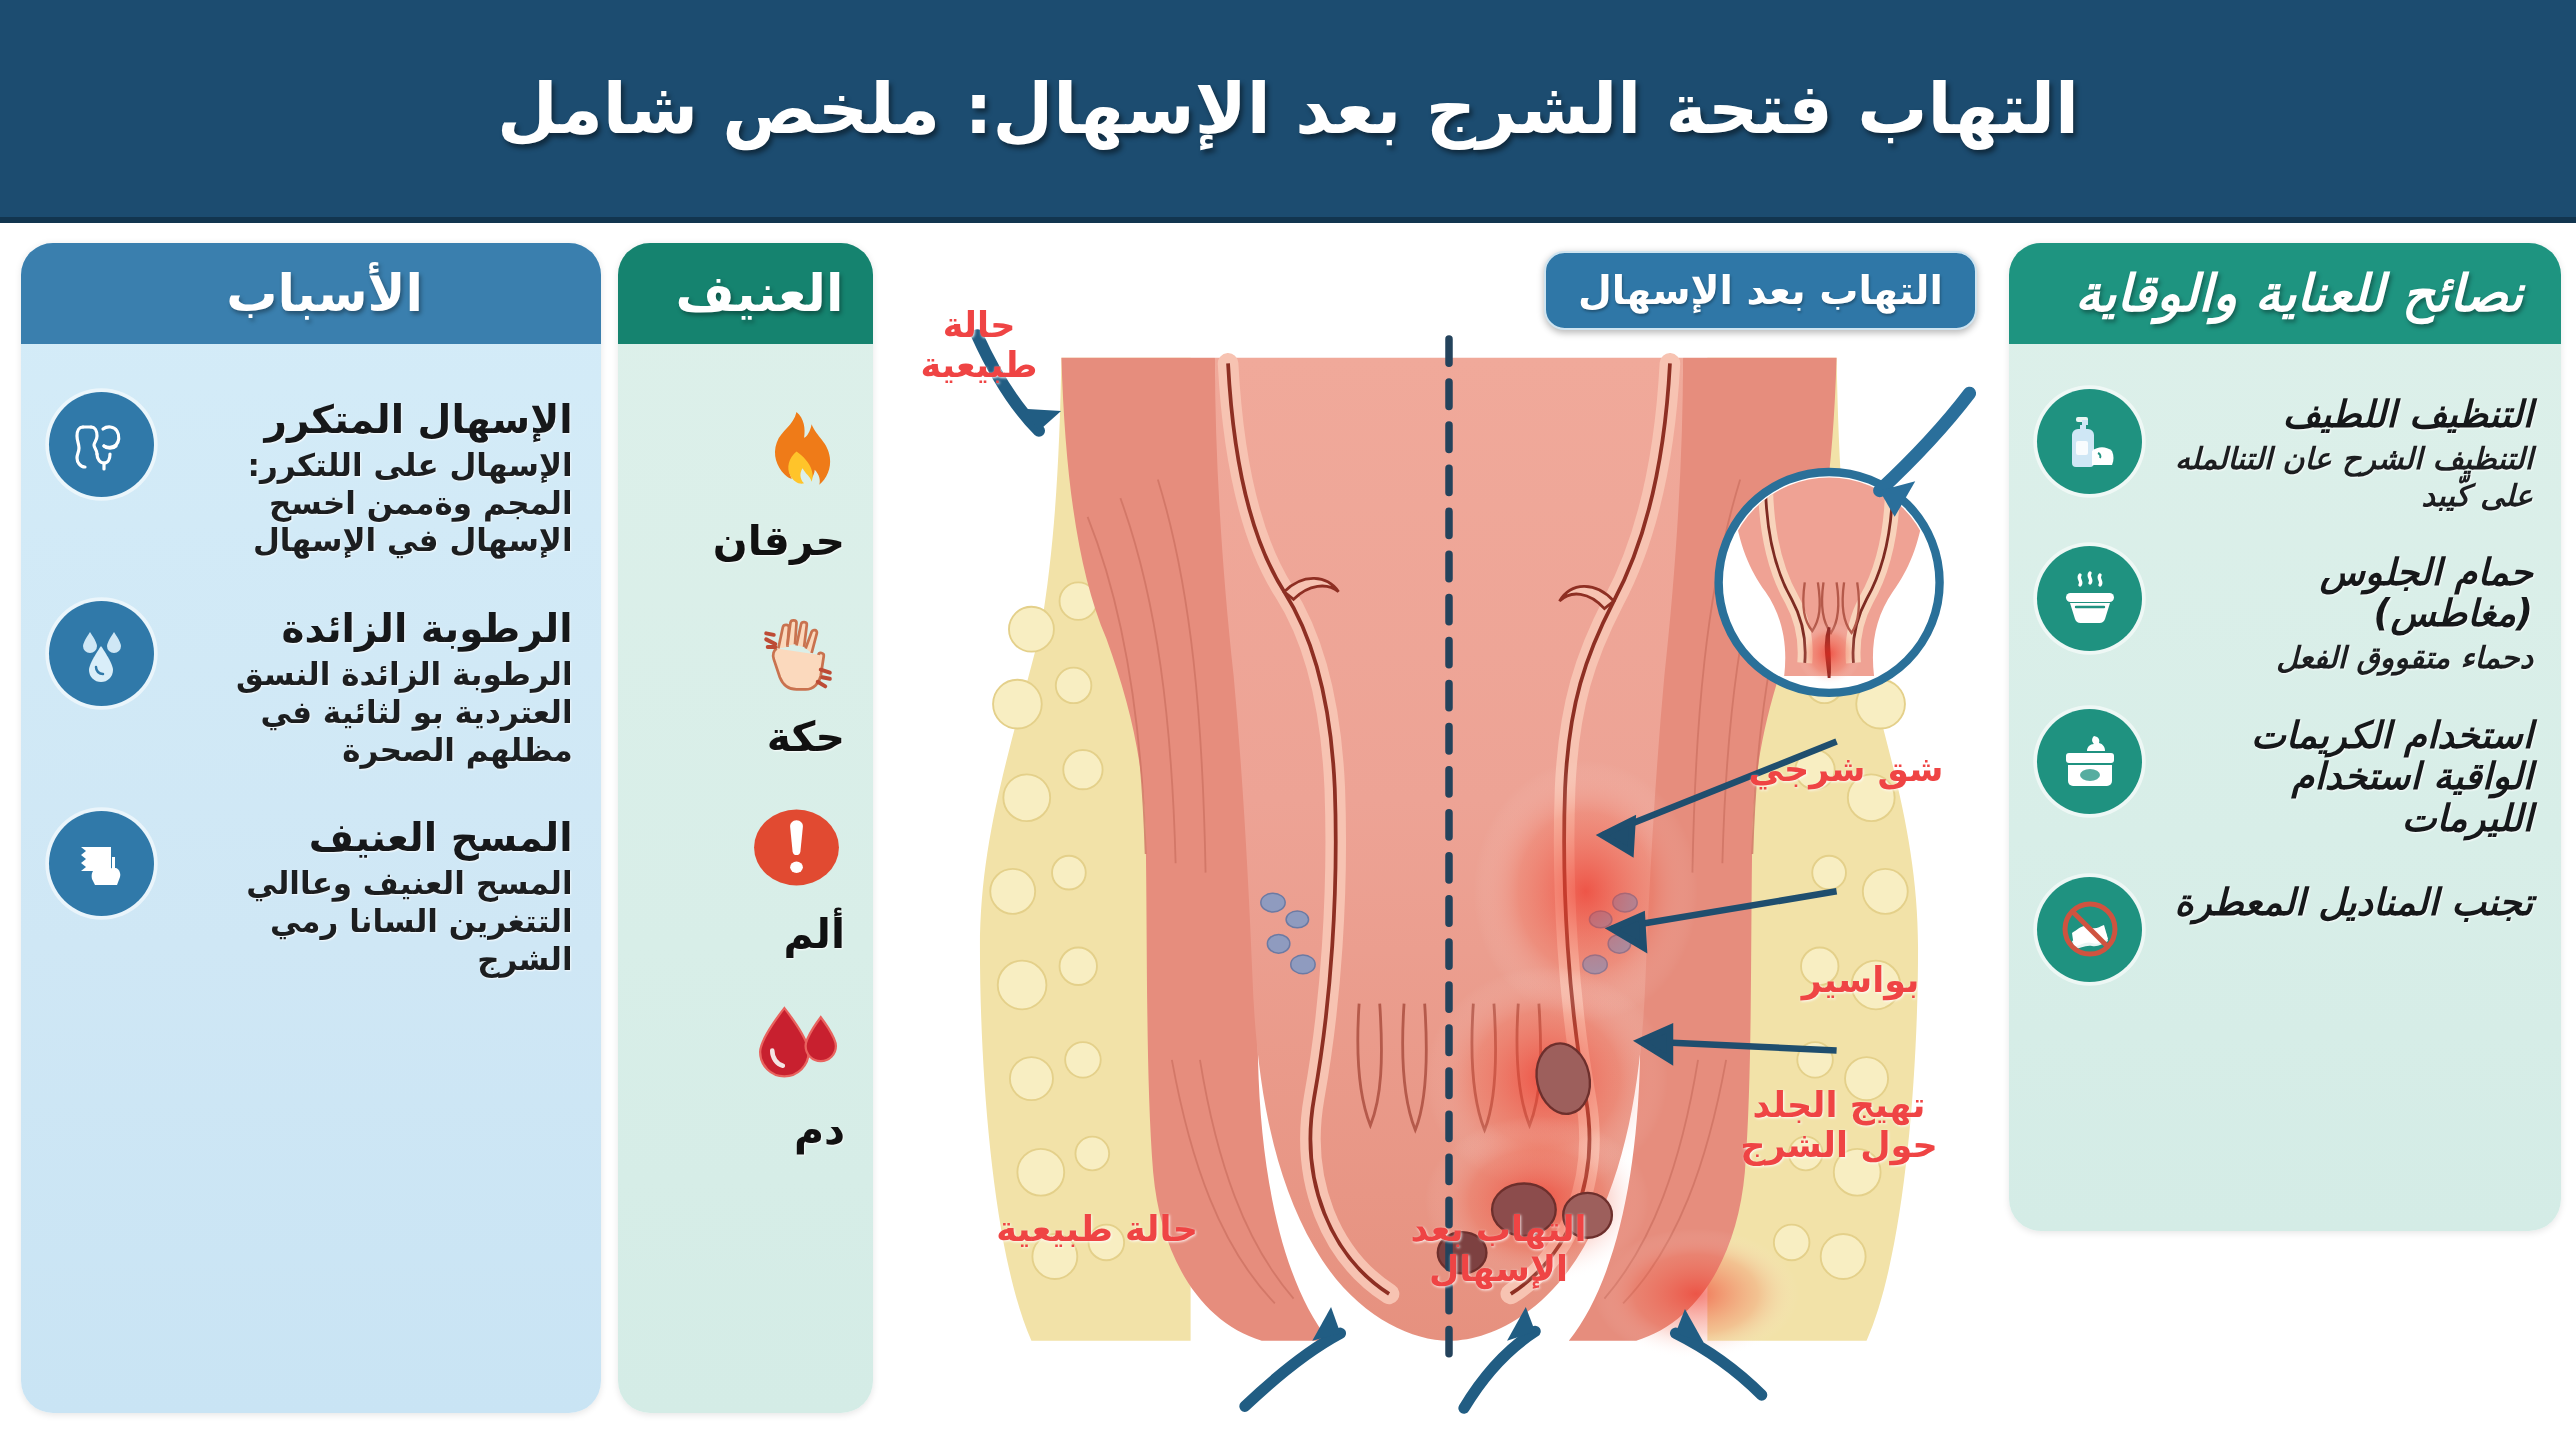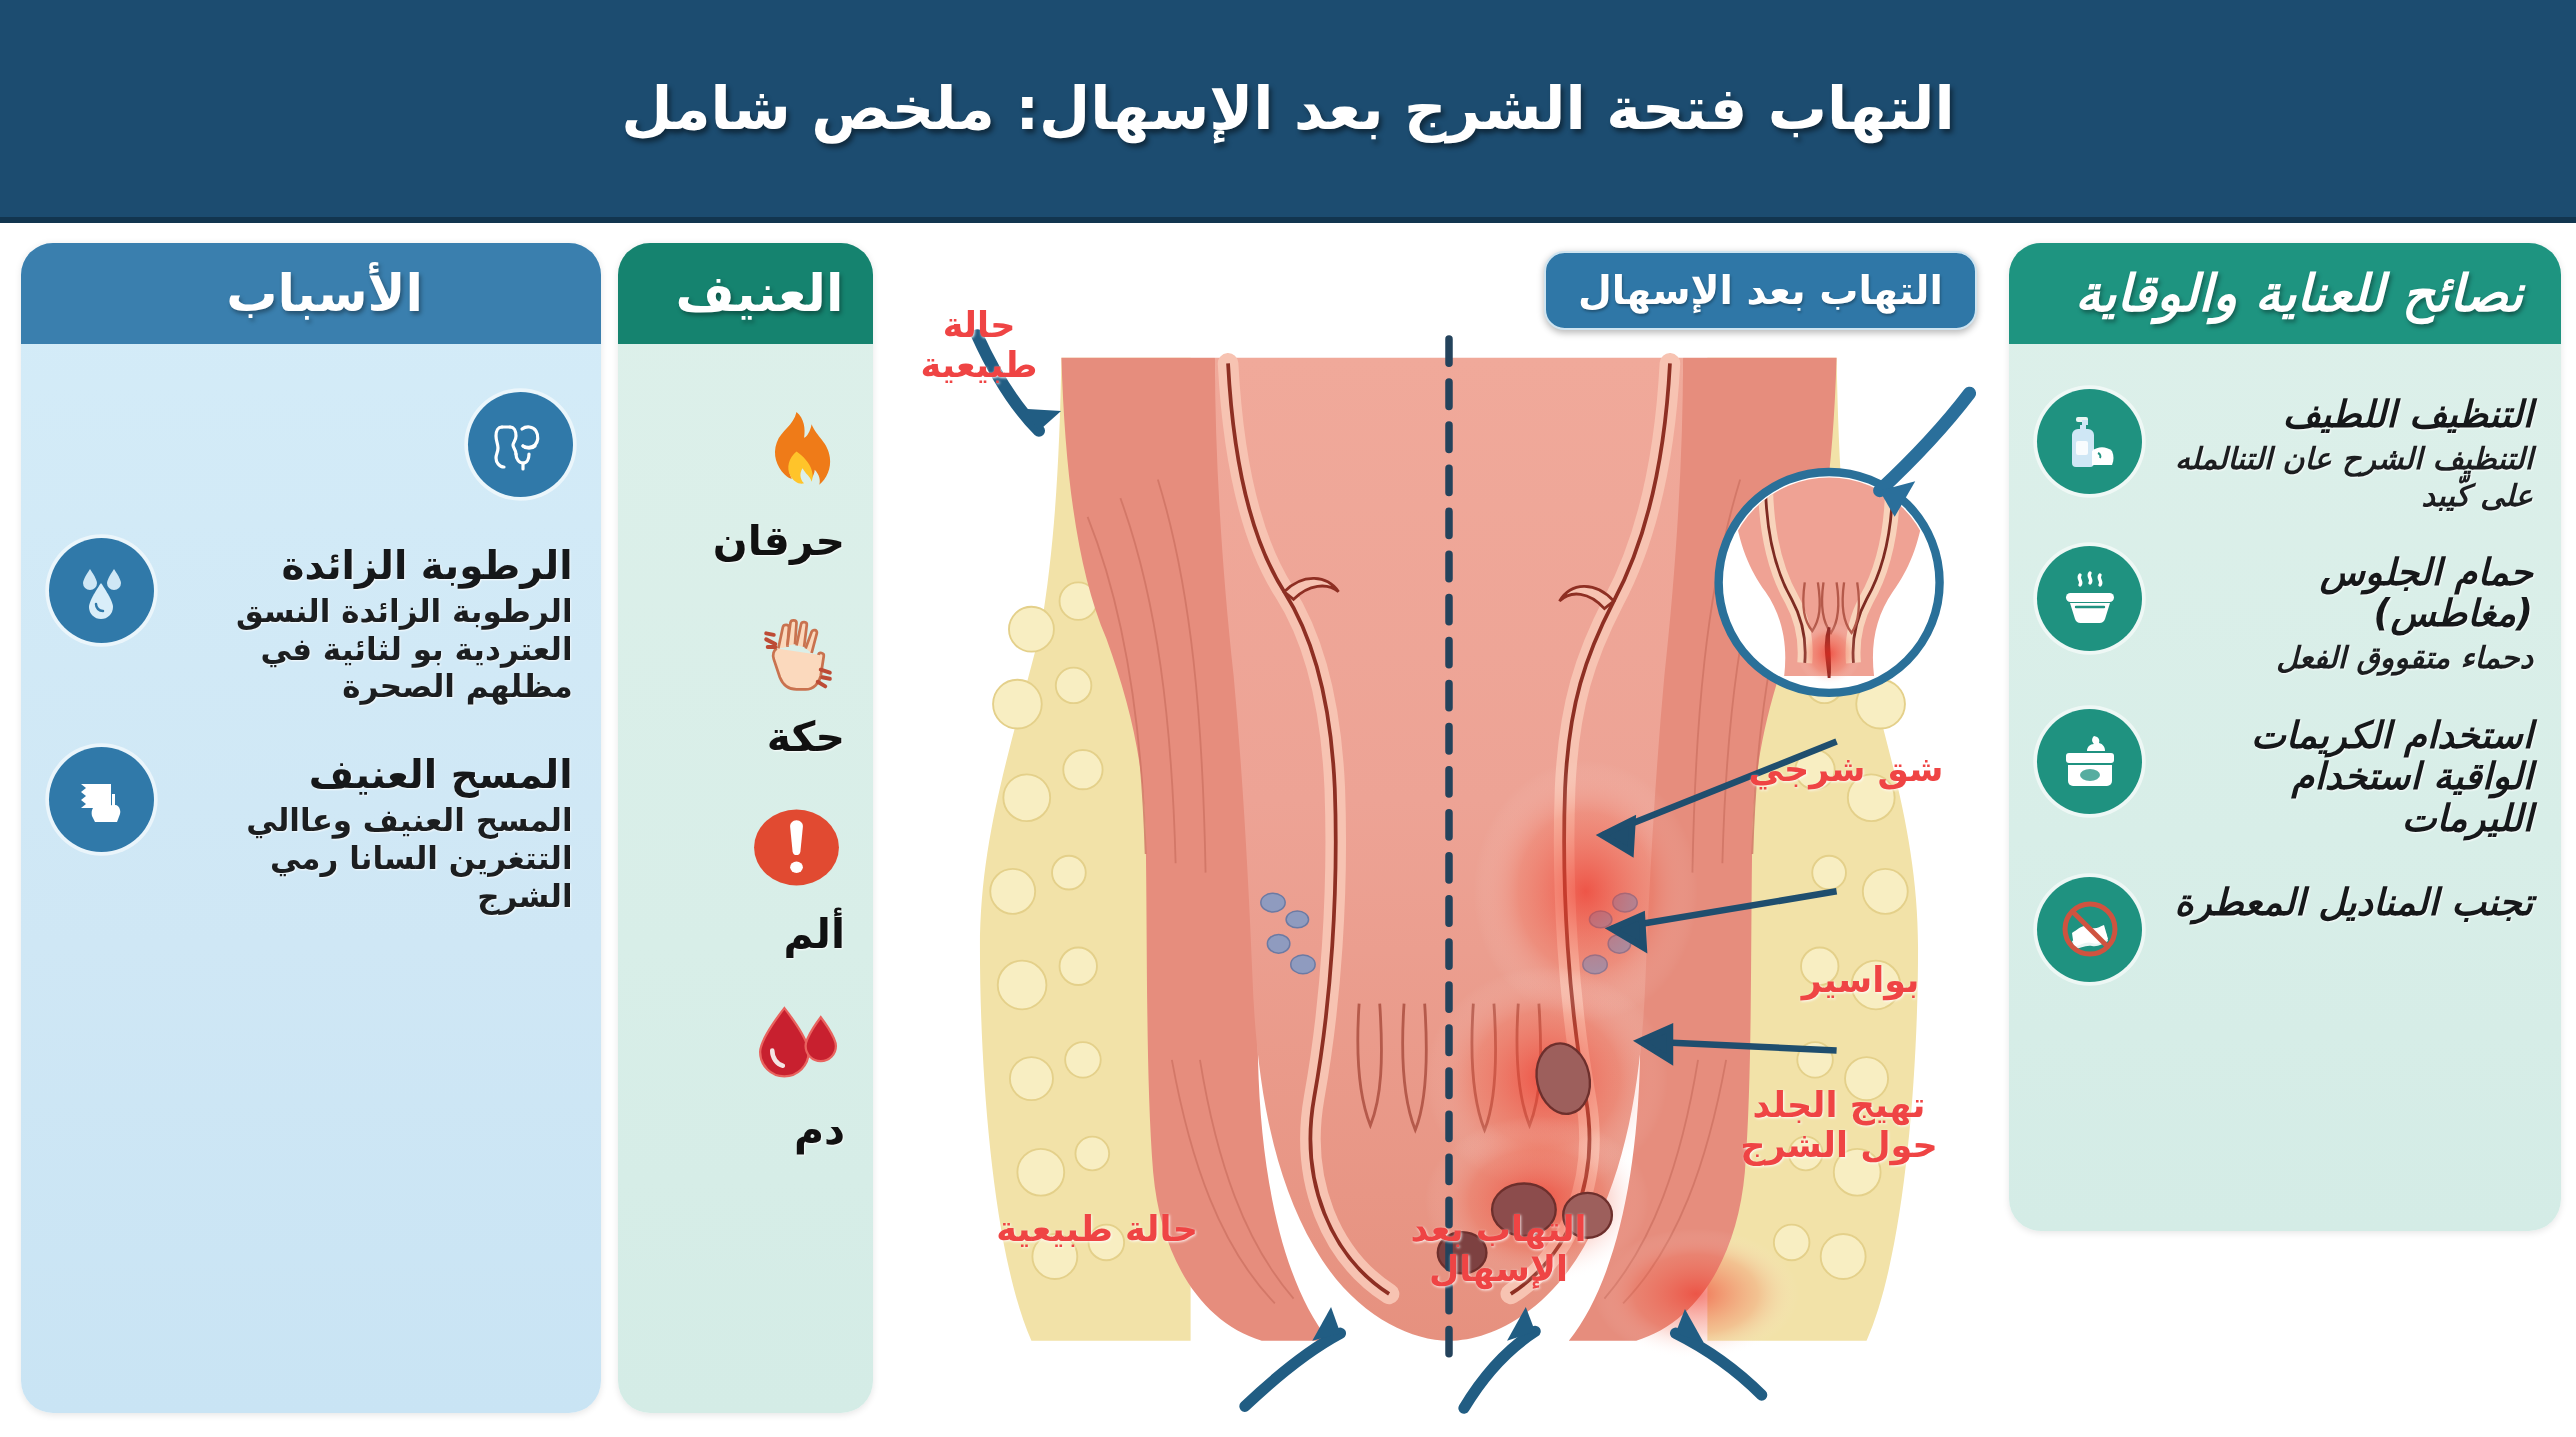--- a/index.html
+++ b/index.html
@@ -13,21 +13,21 @@
   .page { position: relative; width: 2576px; height: 1438px; background: #ffffff; }
 
   
   .titlebar {
     position: absolute; left: 0; top: 0; width: 2576px; height: 217px;
     background: #1c4c70;
     display: flex; align-items: center; justify-content: center;
   }
   .titlebar .title {
     color: #ffffff;
-    font-size: 59px;
+    font-size: 70px;
     font-weight: bold;
     letter-spacing: 0px;
     text-shadow: 2.8px 3.7px 5.6px rgba(0,0,0,0.45);
     direction: rtl;
     white-space: nowrap;
   }
   .titlebar-underline {
     position: absolute; left:0; top: 217px; width: 2576px; height: 5.6px;
     background: #12354f;
   }
@@ -146,20 +146,24 @@
   <div class="titlebar">
     <div class="title">التهاب فتحة الشرج بعد الإسهال: ملخص شامل</div>
   </div>
   <div class="titlebar-underline"></div>
 
   <div class="panel" id="panel-causes">
     <div class="panel-header">الأسباب</div>
     <div class="panel-body">
 
       <div class="item-row">
+        <div class="item-text">
+          <div class="item-title">الإسهال المتكرر</div>
+          <div class="item-desc">الإسهال على اللتكرر: المجم وةممن اخسح الإسهال في الإسهال</div>
+        </div>
         <div class="icon-badge blue">
           <svg viewBox="0 0 64 64" fill="none" stroke="#ffffff" stroke-width="3.2" stroke-linecap="round" stroke-linejoin="round">
             <path d="M14 14c-4 0-6 4-6 9s2 8 2 12-2 6-2 10 3 9 8 9"></path>
             <path d="M22 14c4 0 6 4 6 9s-3 6-3 9 3 5 3 9"></path>
             <path d="M14 14h8"></path>
             <path d="M34 16c4-3 11-3 14 2s2 11-1 14-9 3-12 1"></path>
             <path d="M35 33c3 3 9 3 12 0"></path>
             <path d="M28 41c0 5 3 9 7 9s6-4 6-9"></path>
             <path d="M35 50v6"></path>
           </svg>

